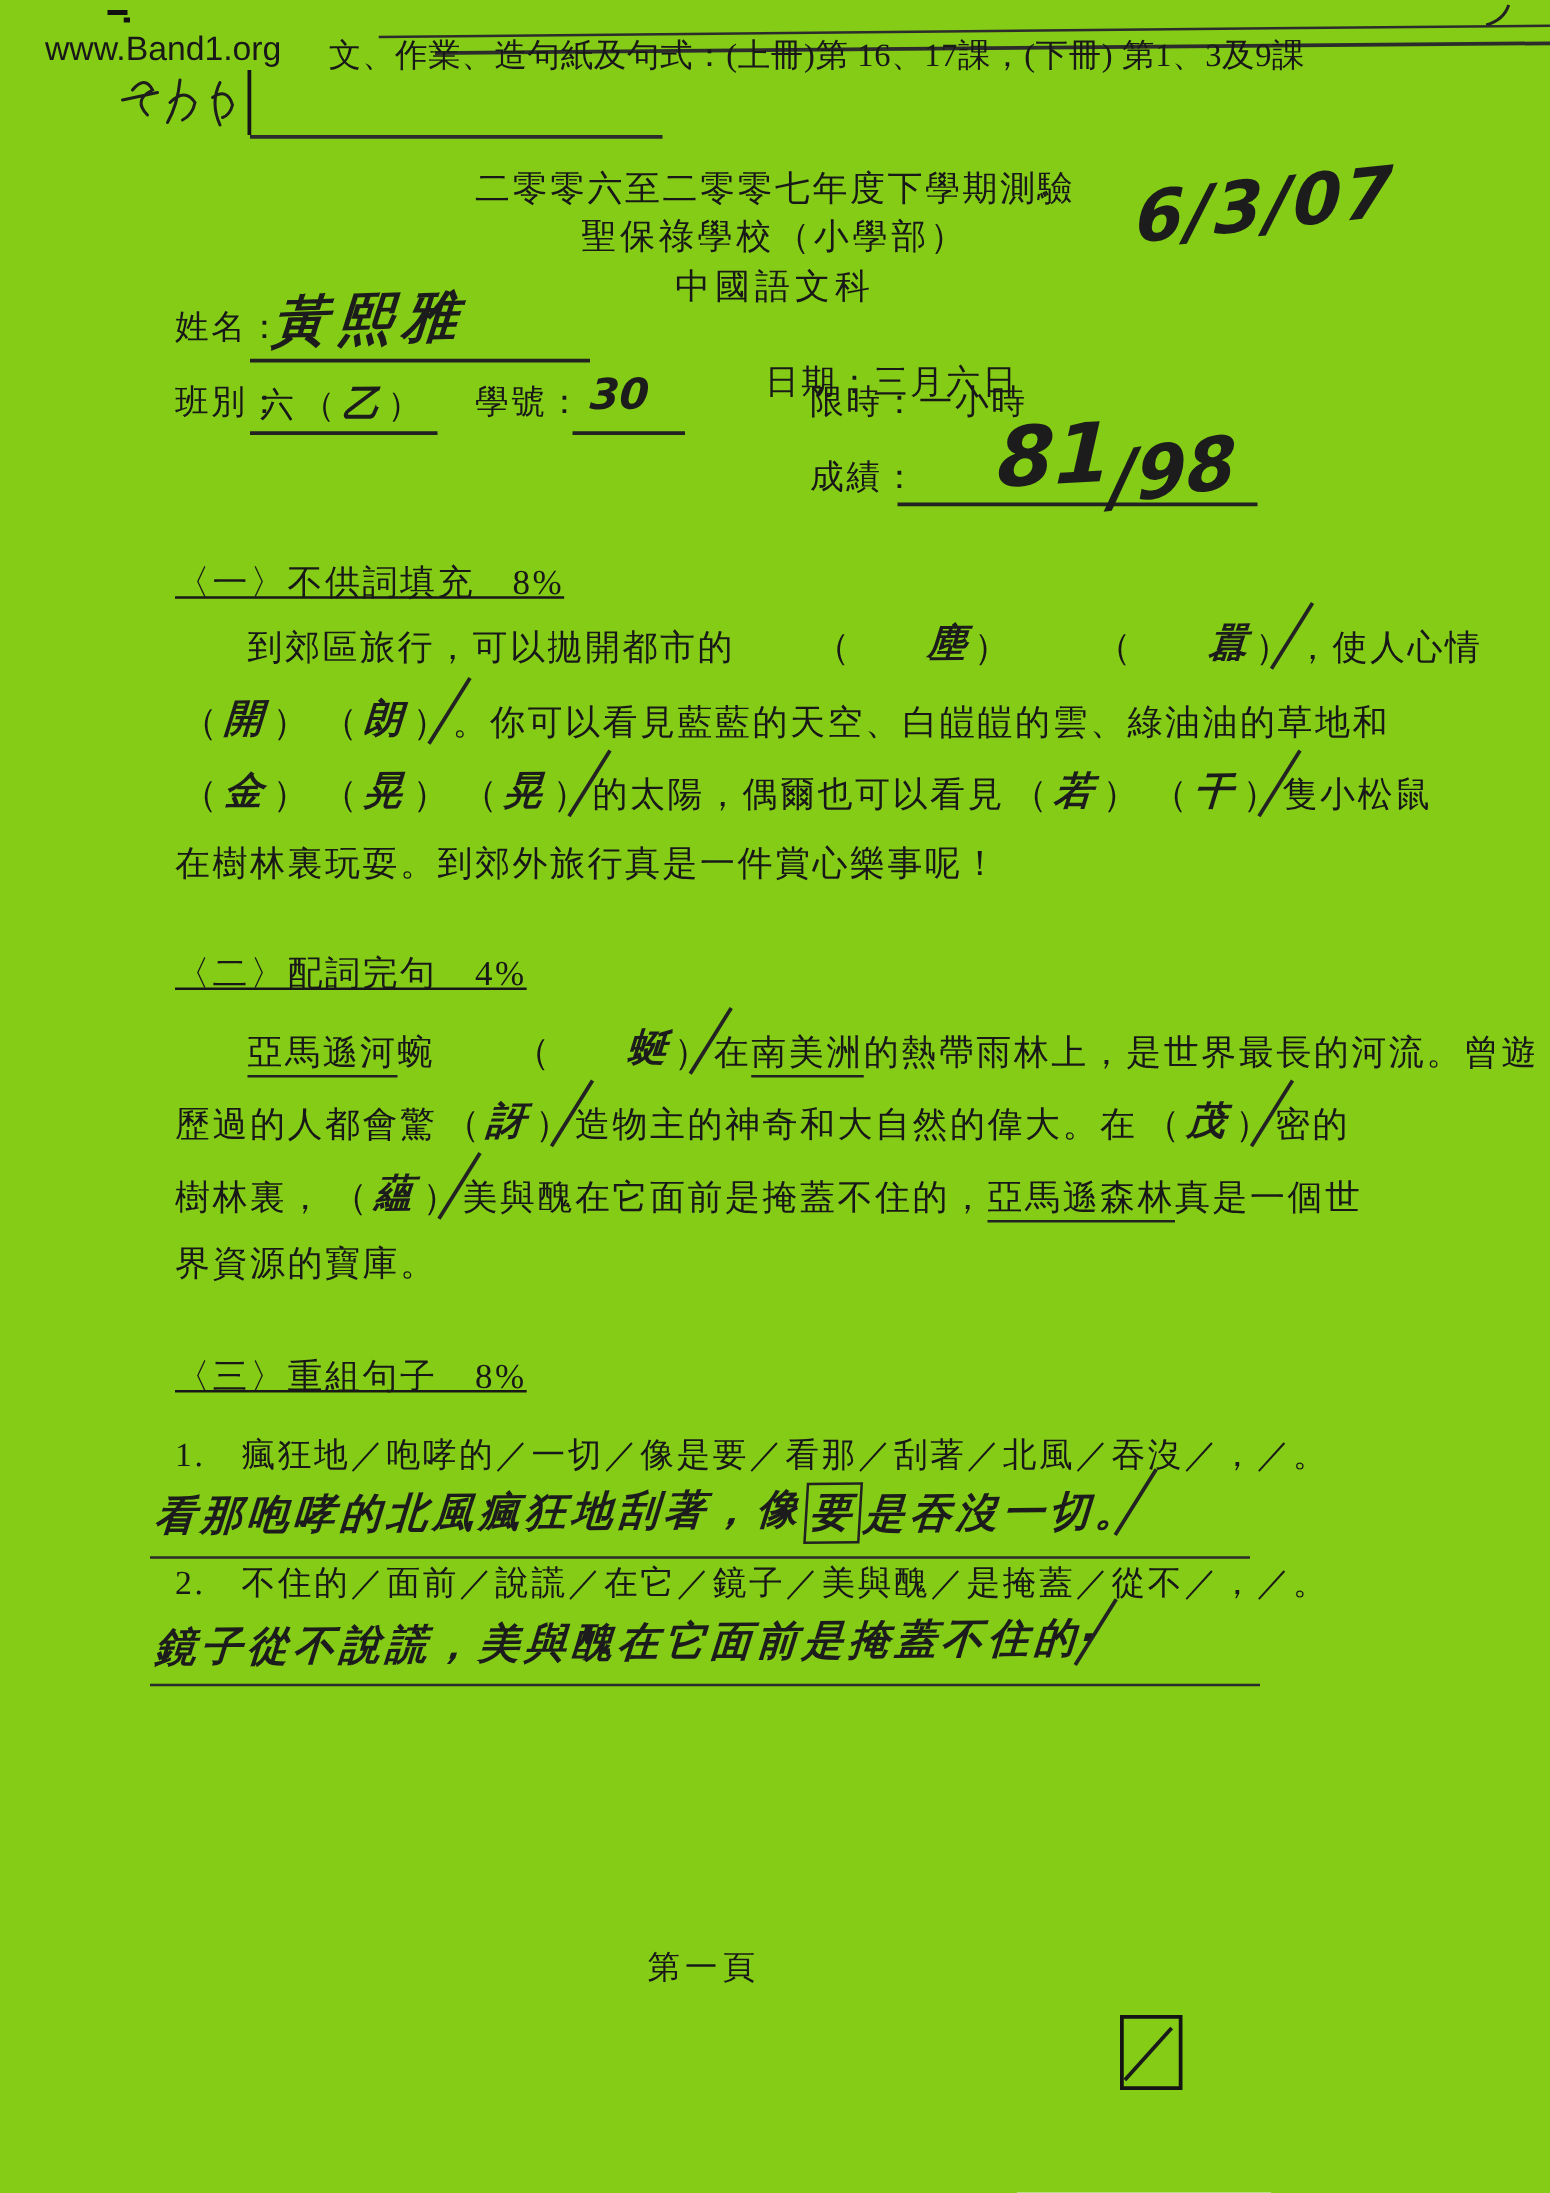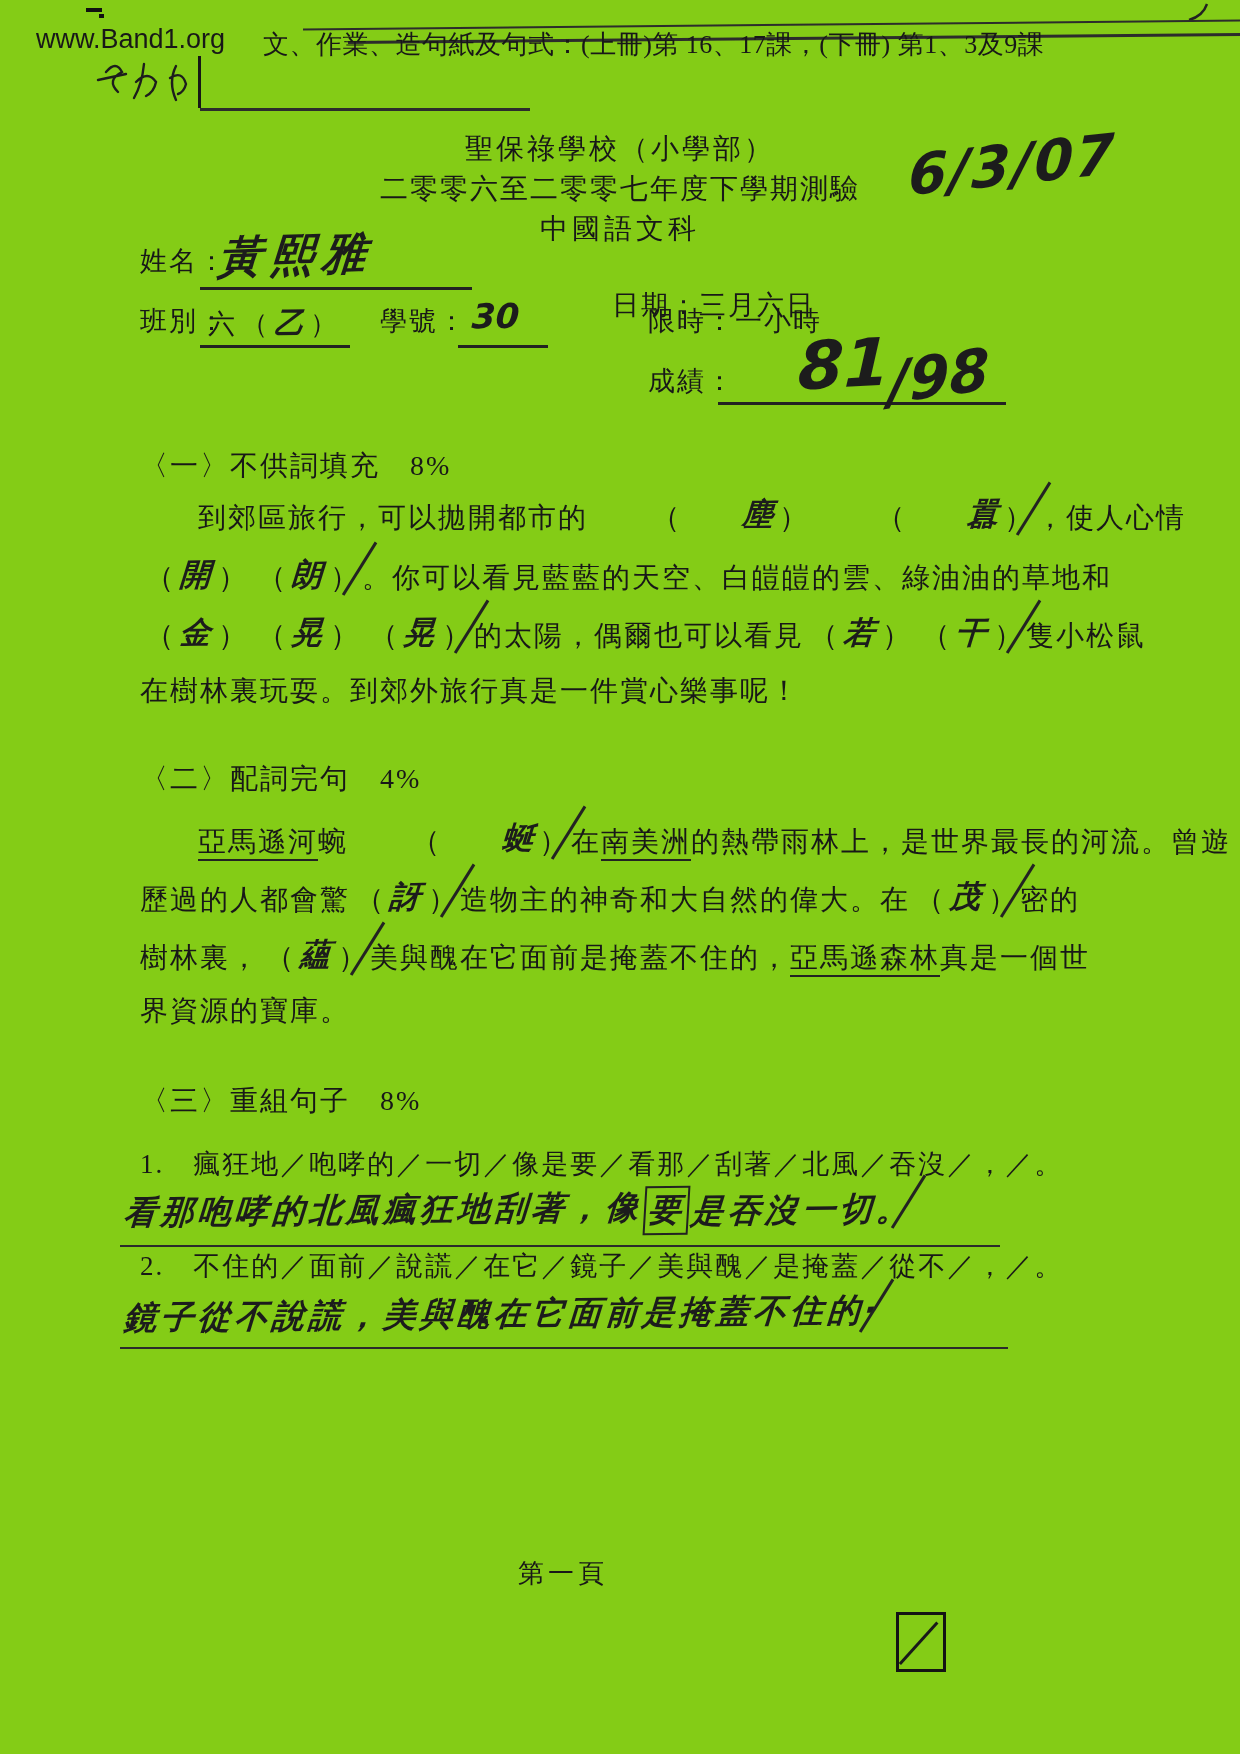--- a/index.html
+++ b/index.html
@@ -17,21 +17,21 @@
   .ansg{display:inline-block;margin:0 1px;}
   .pp{font-size:29px;letter-spacing:0;margin:0 4px;}
   .ans{min-width:36px;text-align:center;font-size:31px;position:relative;top:-2px;}
   .chk{display:inline-block;width:26px;height:10px;position:relative;margin:0 -6px 0 -22px;
        vertical-align:middle;}
   .chk::after{content:"";position:absolute;left:2px;bottom:-10px;width:62px;height:2.5px;
        background:#232323;transform:rotate(-58deg);transform-origin:left bottom;}
   .hline{position:absolute;background:#2c2c2c;}
   .vline{position:absolute;background:#161616;}
   .ul{position:absolute;background:#222;height:2.5px;}
-  .head{position:absolute;font-size:28px;letter-spacing:2px;font-weight:bold;}
+  .head{position:absolute;font-size:28px;letter-spacing:2px;font-weight:bold;text-decoration:underline;}
   .fieldlab{position:absolute;font-size:27px;letter-spacing:2px;}
   .ansline{position:absolute;font-size:33px;letter-spacing:4px;border-bottom:2.5px solid #2b2b2b;
        padding:0 4px 10px 4px;white-space:nowrap;}
   .corner{position:absolute;background:#101010;}
   .checkbox{position:absolute;width:44px;height:54px;border:3px solid #141414;}
   .checkbox::after{content:"";position:absolute;left:2px;bottom:4px;width:56px;height:3px;
        background:#1a1a1a;transform:rotate(-48deg);transform-origin:left bottom;}
 </style>
 </head>
 <body>
@@ -53,22 +53,22 @@
     <g stroke="#1d1d1d" stroke-width="2.4" fill="none" stroke-linecap="round">
       <path d="M14,16 q10,-12 16,0 q-16,8 -4,20 M6,24 l28,-6"></path>
       <path d="M52,8 q-2,20 -10,34 M44,26 q12,-12 20,0 q-2,10 -10,14"></path>
       <path d="M84,10 q-8,16 0,34 M78,22 q12,-8 16,6 q-2,8 -8,10"></path>
     </g>
   </svg>
   <div class="vline" style="left:198px;top:56px;width:3px;height:52px;"></div>
   <div class="hline" style="left:200px;top:108px;width:330px;height:2.5px;"></div>
 
   <div class="abs" style="left:310px;top:130px;width:620px;text-align:center;">
+    <div class="print" style="font-size:28px;letter-spacing:2px;margin-top:2px;">二零零六至二零零七年度下學期測驗</div>
     <div class="print" style="font-size:28px;letter-spacing:3px;">聖保祿學校（小學部）</div>
-    <div class="print" style="font-size:28px;letter-spacing:2px;margin-top:2px;">二零零六至二零零七年度下學期測驗</div>
     <div class="print" style="font-size:28px;letter-spacing:4px;margin-top:2px;">中國語文科</div>
   </div>
   <div class="abs hand" style="left:908px;top:132px;font-size:56px;transform:rotate(-6deg) skewX(-8deg);letter-spacing:2px;">6/3/07</div>
 
   <div class="fieldlab" style="left:140px;top:243px;">姓名：</div>
   <div class="ul" style="left:200px;top:287px;width:272px;"></div>
   <div class="abs hand" style="left:218px;top:226px;font-size:44px;letter-spacing:8px;transform:rotate(-2deg) skewX(-6deg);">黃熙雅</div>
   <div class="fieldlab" style="left:612px;top:243px;margin-top:44px;">日期：三月六日</div>
 
   <div class="fieldlab" style="left:140px;top:303px;">班別：</div>

